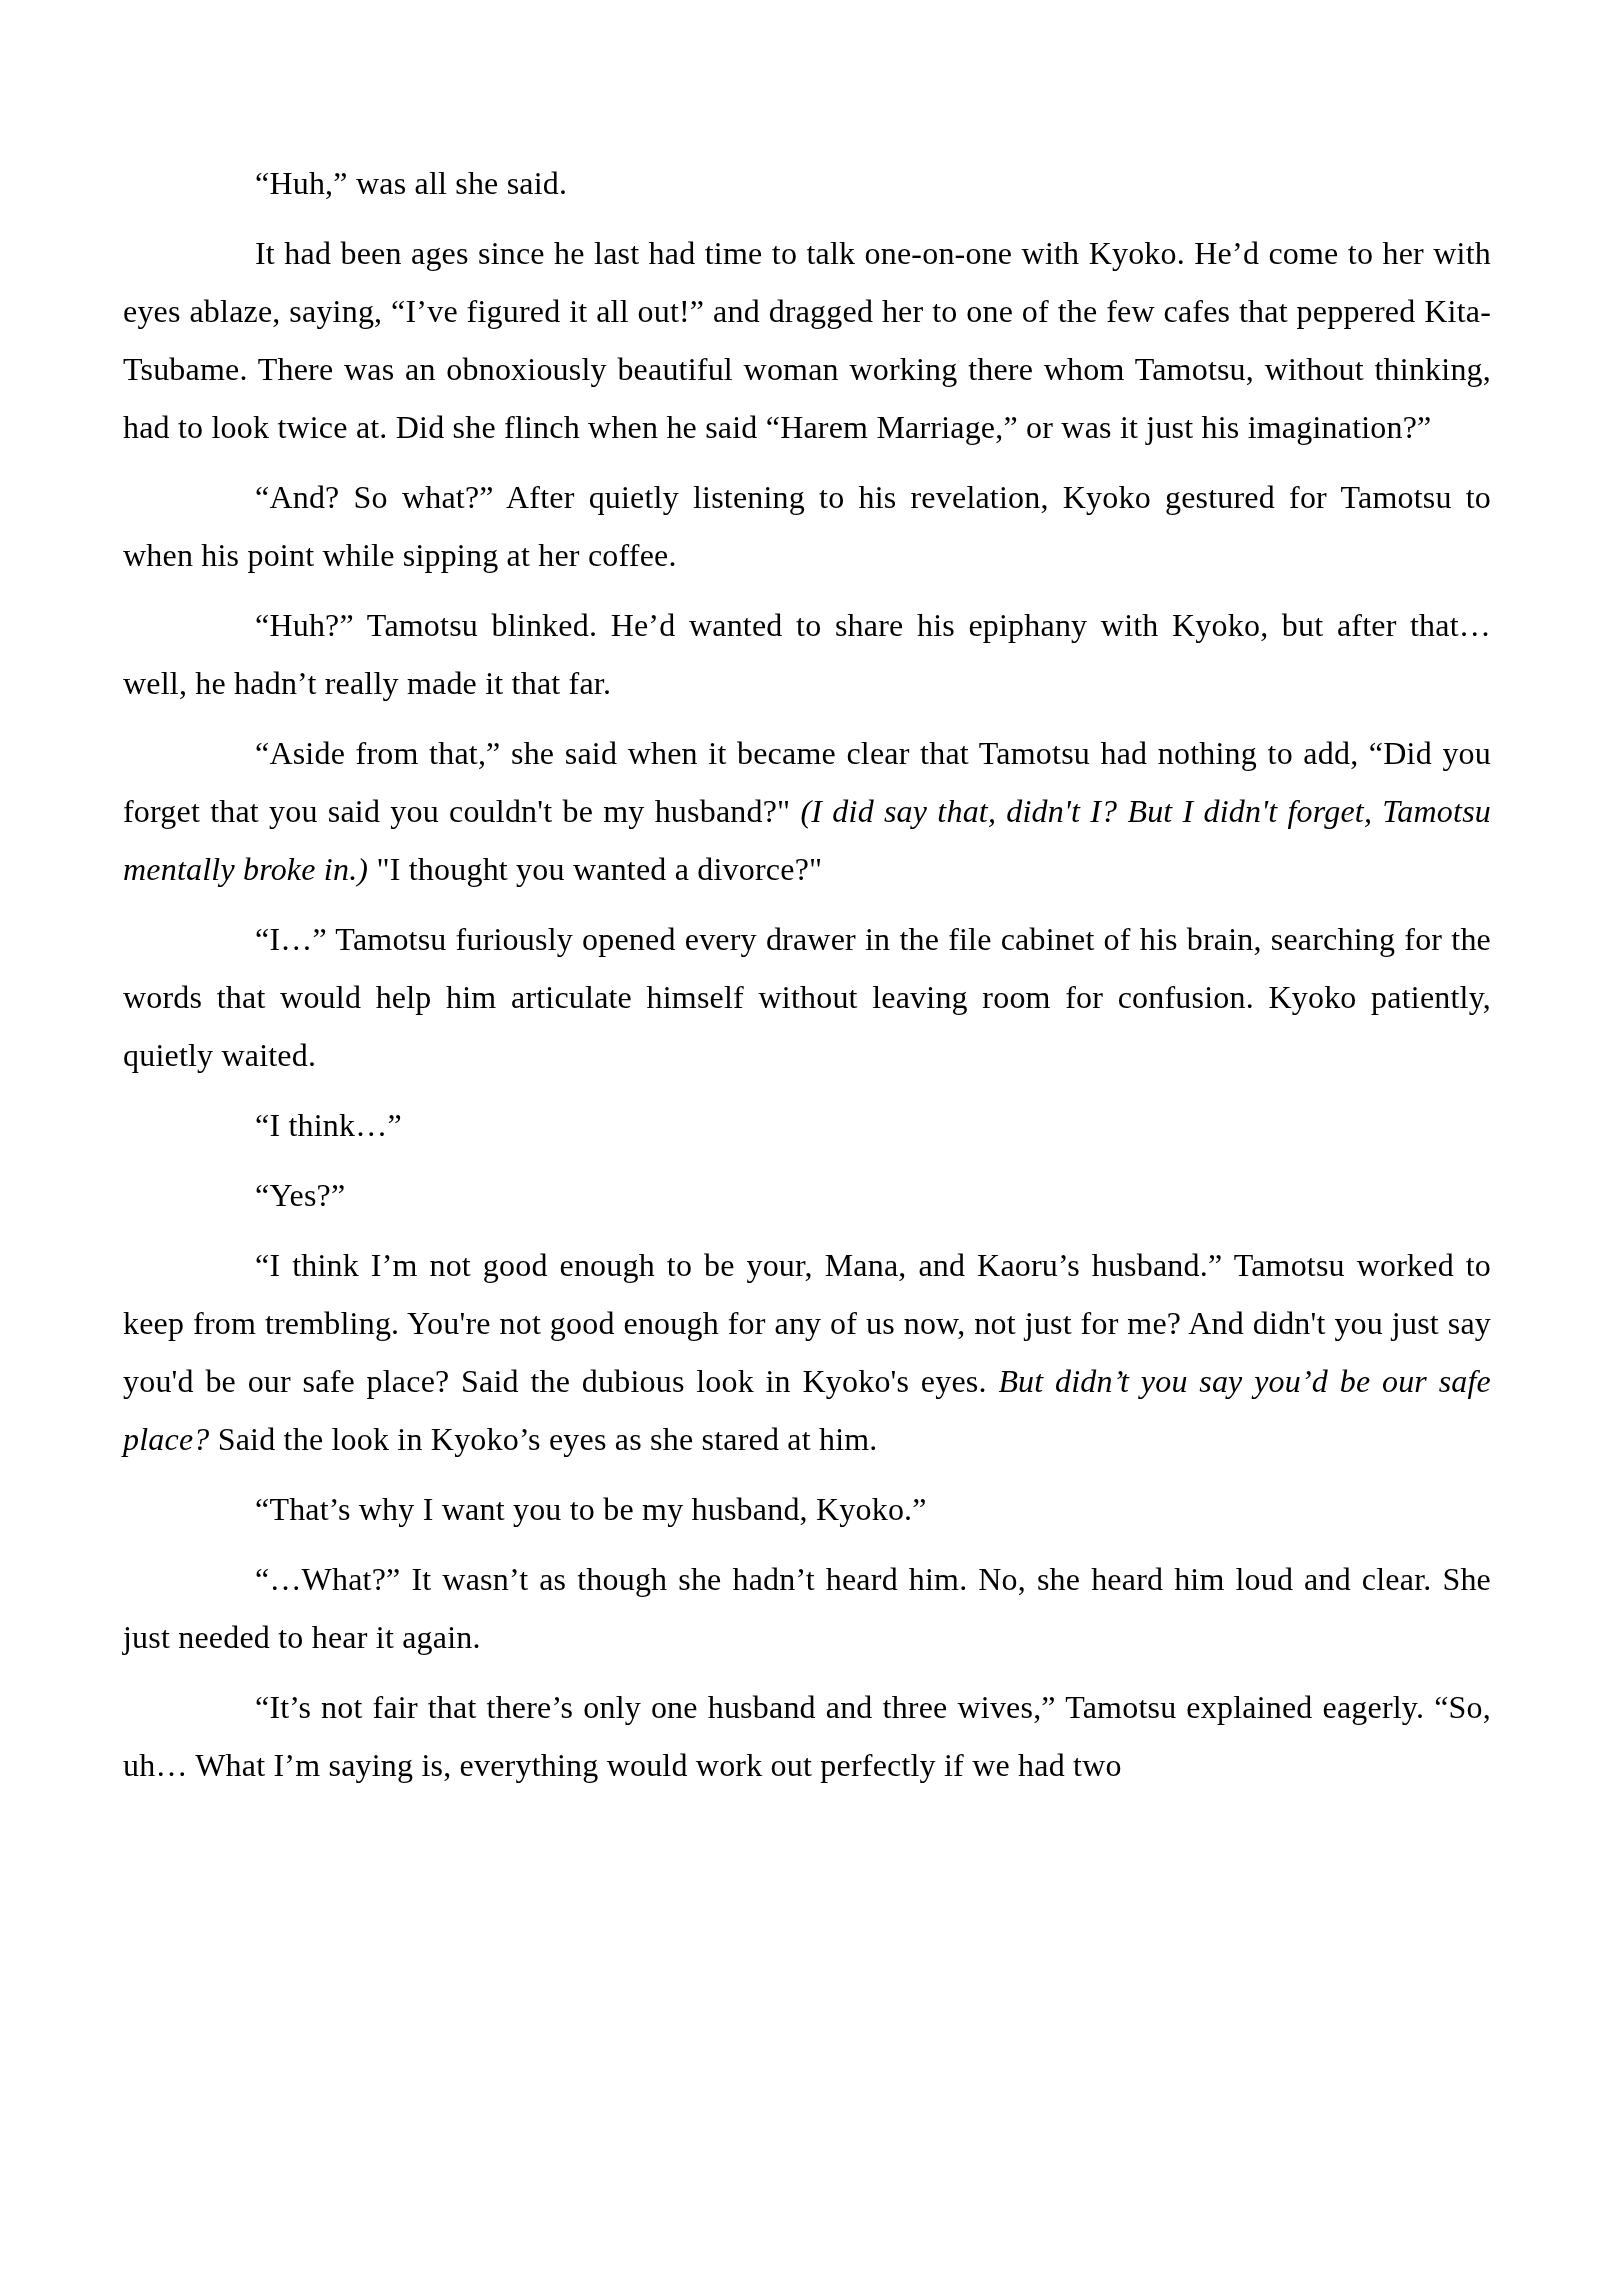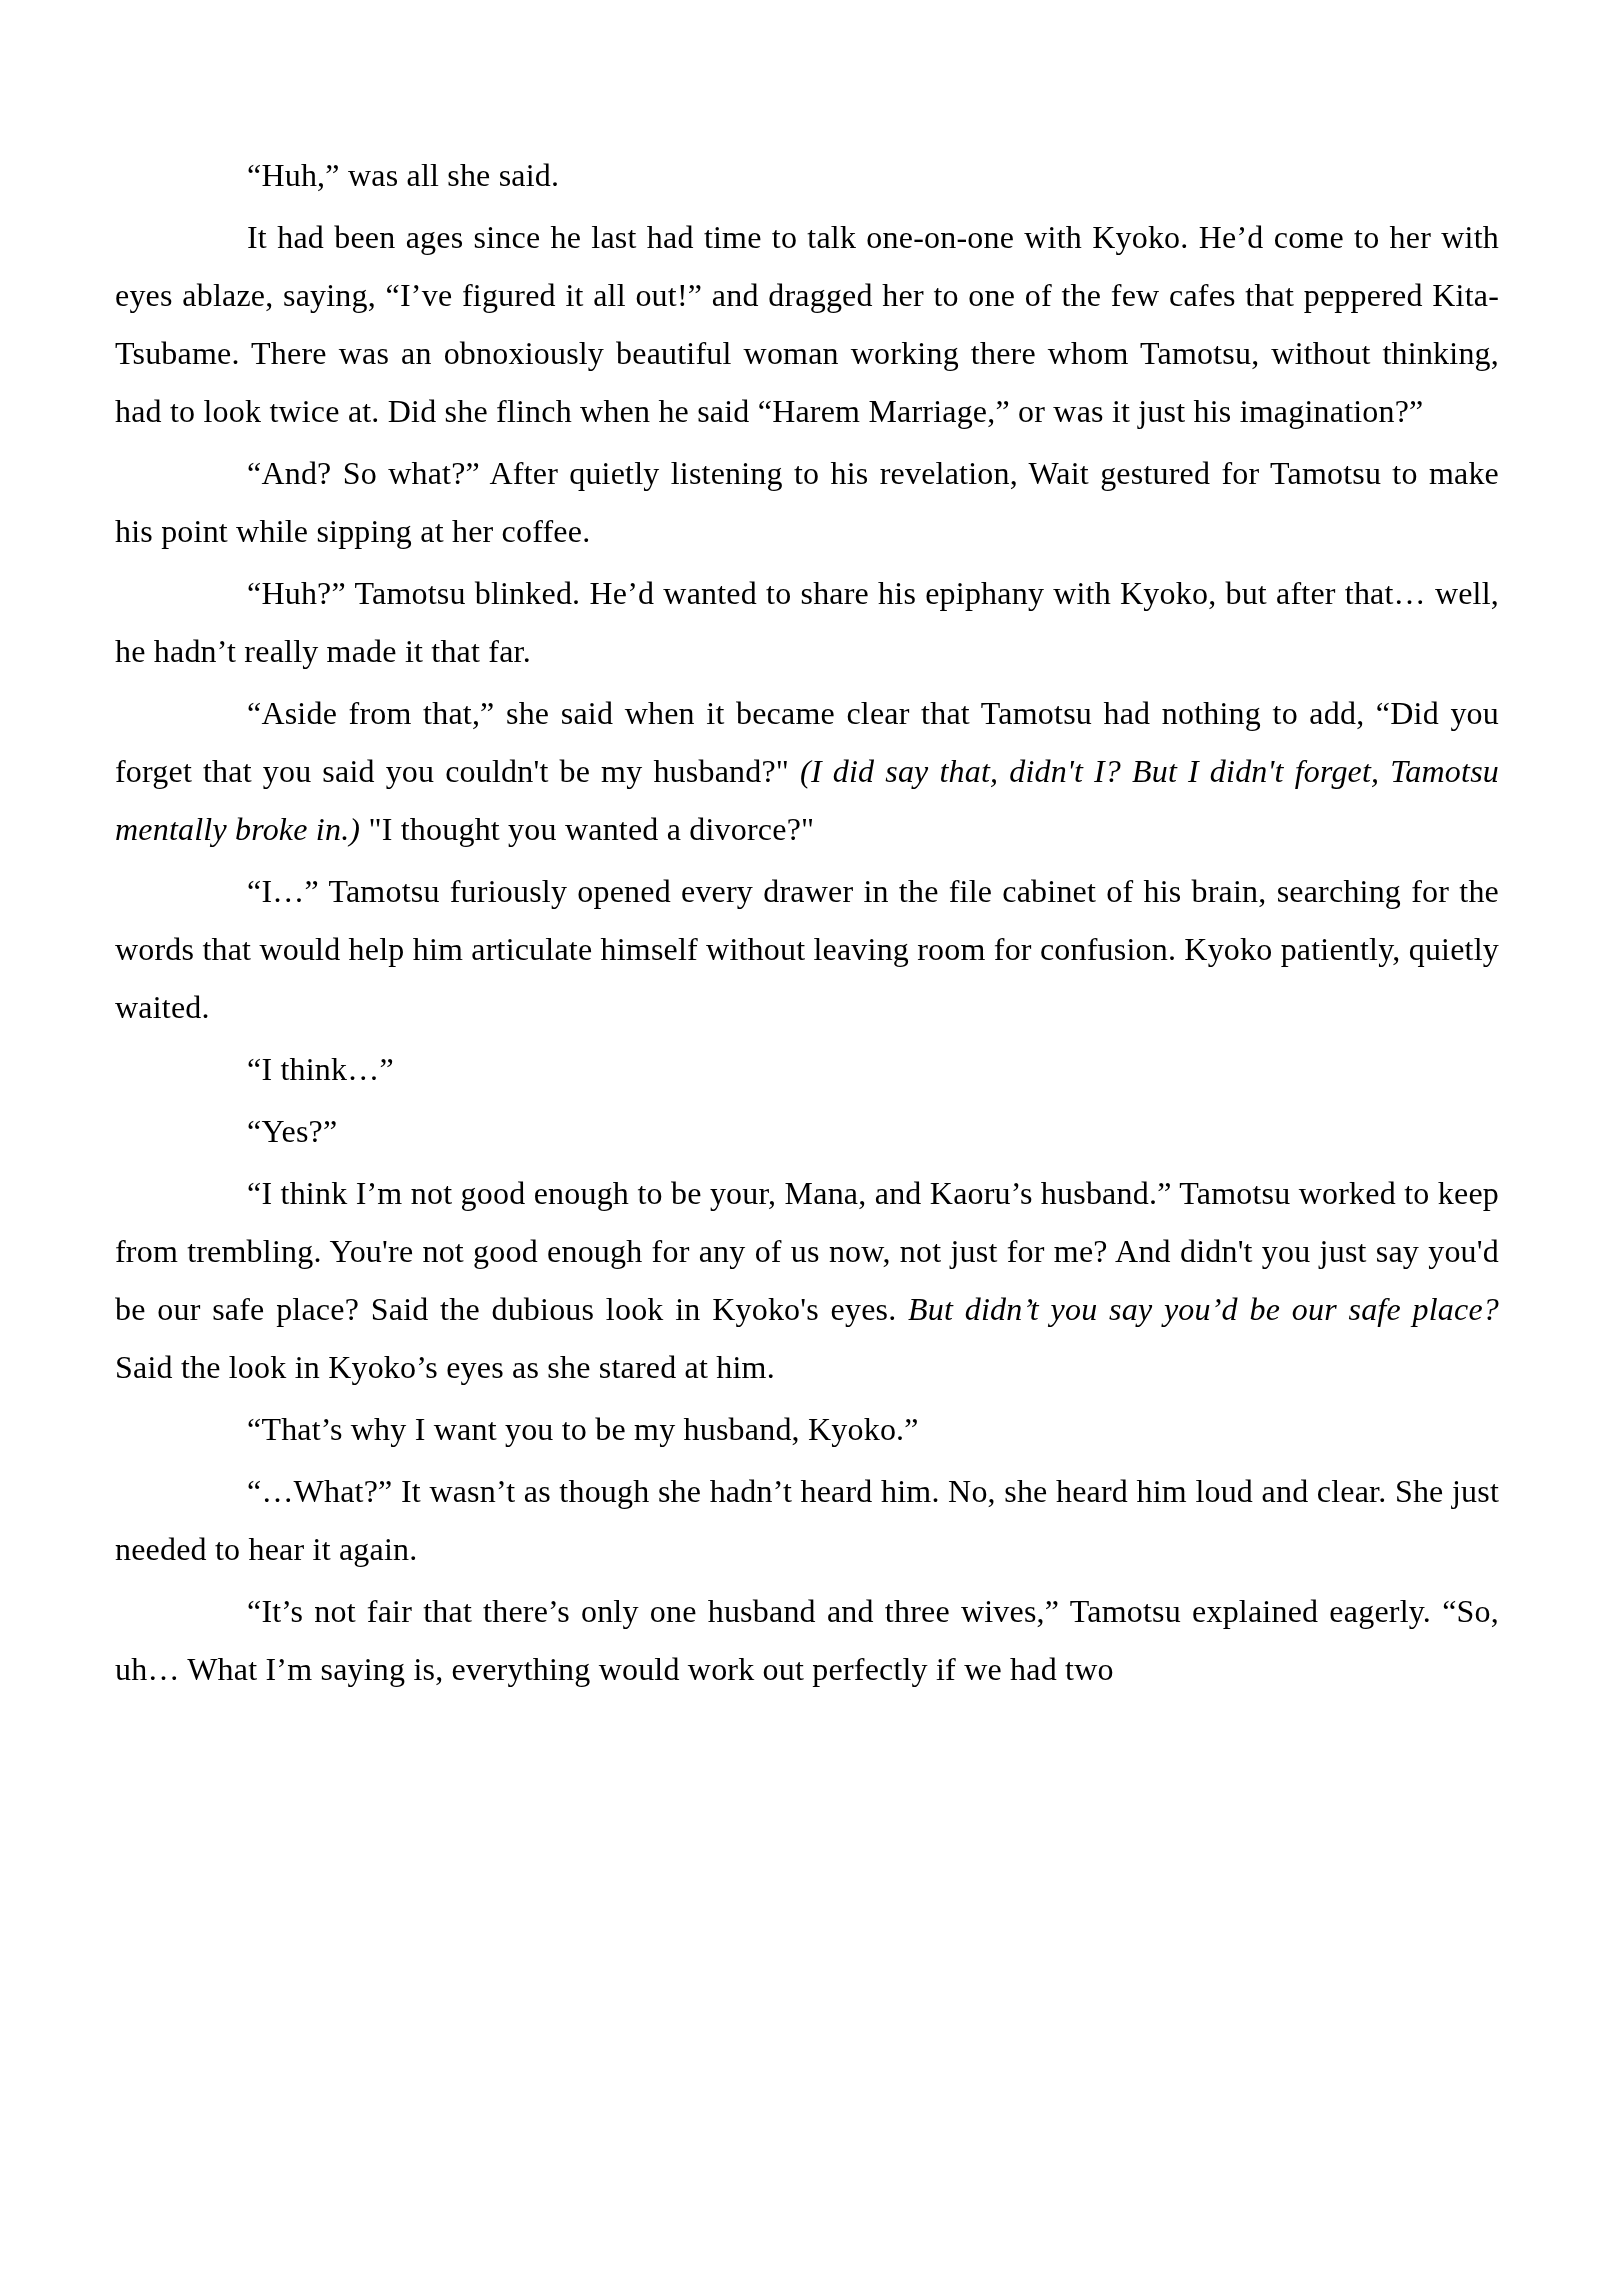--- a/index.html
+++ b/index.html
@@ -14,21 +14,21 @@
     background: #ffffff;
     overflow: hidden;
   }
   .content {
     position: absolute;
     left: 111px;
     top: 142px;
     width: 1392px;
   }
   p.para {
-    margin: 4px;
+    margin: 12px;
     padding: 0;
     font-family: "Liberation Serif", "DejaVu Serif", serif;
     font-size: 32px;
     line-height: 58px;
     color: #000000;
     text-align: justify;
     letter-spacing: 0.2px;
   }
   p.para.indent {
     text-indent: 132px;
@@ -37,21 +37,21 @@
     font-style: italic;
   }
 </style>
 </head>
 <body>
 
 <div class="page">
   <div class="content" style="color: rgb(0, 0, 0);">
       <p class="para indent"><span>“Huh,” was all she said.</span></p>
       <p class="para indent"><span>It had been ages since he last had time to talk one-on-one with Kyoko. He’d come to her with eyes ablaze, saying, “I’ve figured it all out!” and dragged her to one of the few cafes that peppered Kita-Tsubame. There was an obnoxiously beautiful woman working there whom Tamotsu, without thinking, had to look twice at. Did she flinch when he said “Harem Marriage,” or was it just his imagination?”</span></p>
-      <p class="para indent"><span>“And? So what?” After quietly listening to his revelation, Wait gestured for Tamotsu to make his point while sipping at her coffee.</span></p>
+      <p class="para indent"><span>“And? So what?” After quietly listening to his revelation, Kyoko gestured for Tamotsu to when his point while sipping at her coffee.</span></p>
       <p class="para indent"><span>“Huh?” Tamotsu blinked. He’d wanted to share his epiphany with Kyoko, but after that… well, he hadn’t really made it that far.</span></p>
       <p class="para indent"><span>“Aside from that,” she said when it became clear that Tamotsu had nothing to add, “Did you forget that you said you couldn't be my husband?" </span><span class="italic">(I did say that, didn't I? But I didn't forget, Tamotsu mentally broke in.)</span><span> "I thought you wanted a divorce?"</span></p>
       <p class="para indent"><span>“I…” Tamotsu furiously opened every drawer in the file cabinet of his brain, searching for the words that would help him articulate himself without leaving room for confusion. Kyoko patiently, quietly waited.</span></p>
       <p class="para indent"><span>“I think…”</span></p>
       <p class="para indent"><span>“Yes?”</span></p>
       <p class="para indent"><span>“I think I’m not good enough to be your, Mana, and Kaoru’s husband.” Tamotsu worked to keep from trembling. You're not good enough for any of us now, not just for me? And didn't you just say you'd be our safe place? Said the dubious look in Kyoko's eyes. </span><span class="italic">But didn’t you say you’d be our safe place?</span><span> Said the look in Kyoko’s eyes as she stared at him.</span></p>
       <p class="para indent"><span>“That’s why I want you to be my husband, Kyoko.”</span></p>
       <p class="para indent"><span>“…What?” It wasn’t as though she hadn’t heard him. No, she heard him loud and clear. She just needed to hear it again.</span></p>
       <p class="para indent"><span>“It’s not fair that there’s only one husband and three wives,” Tamotsu explained eagerly. “So, uh… What I’m saying is, everything would work out perfectly if we had two</span></p>
     </div>

